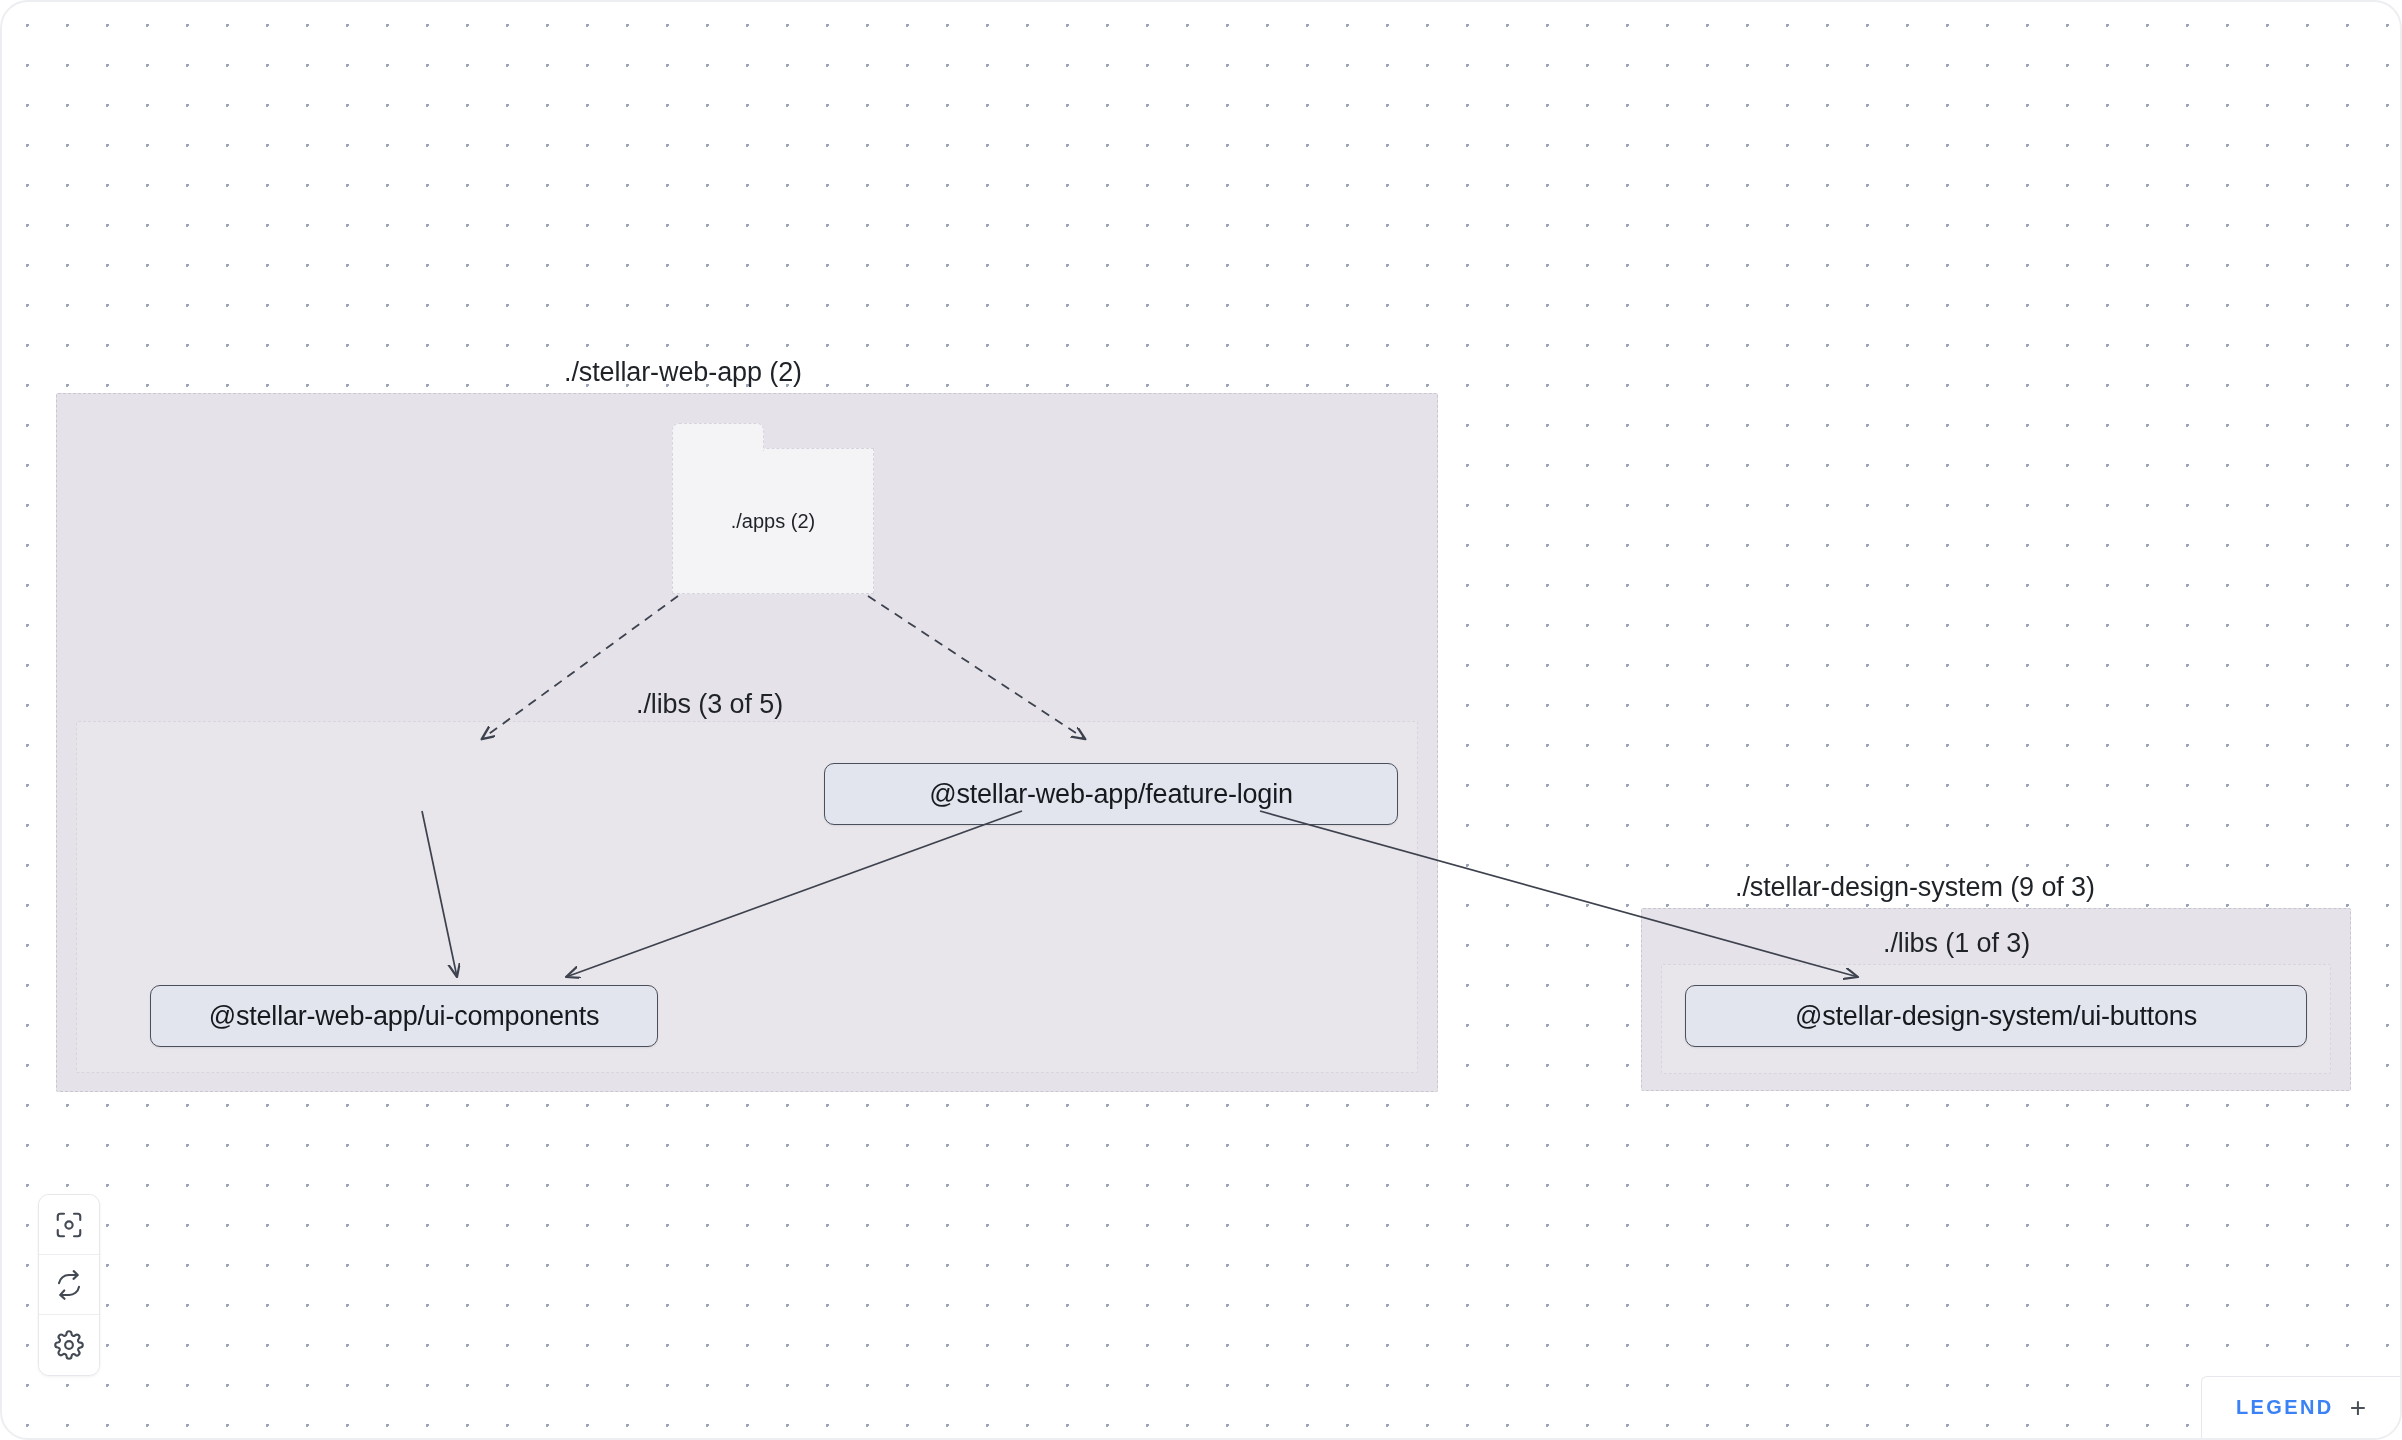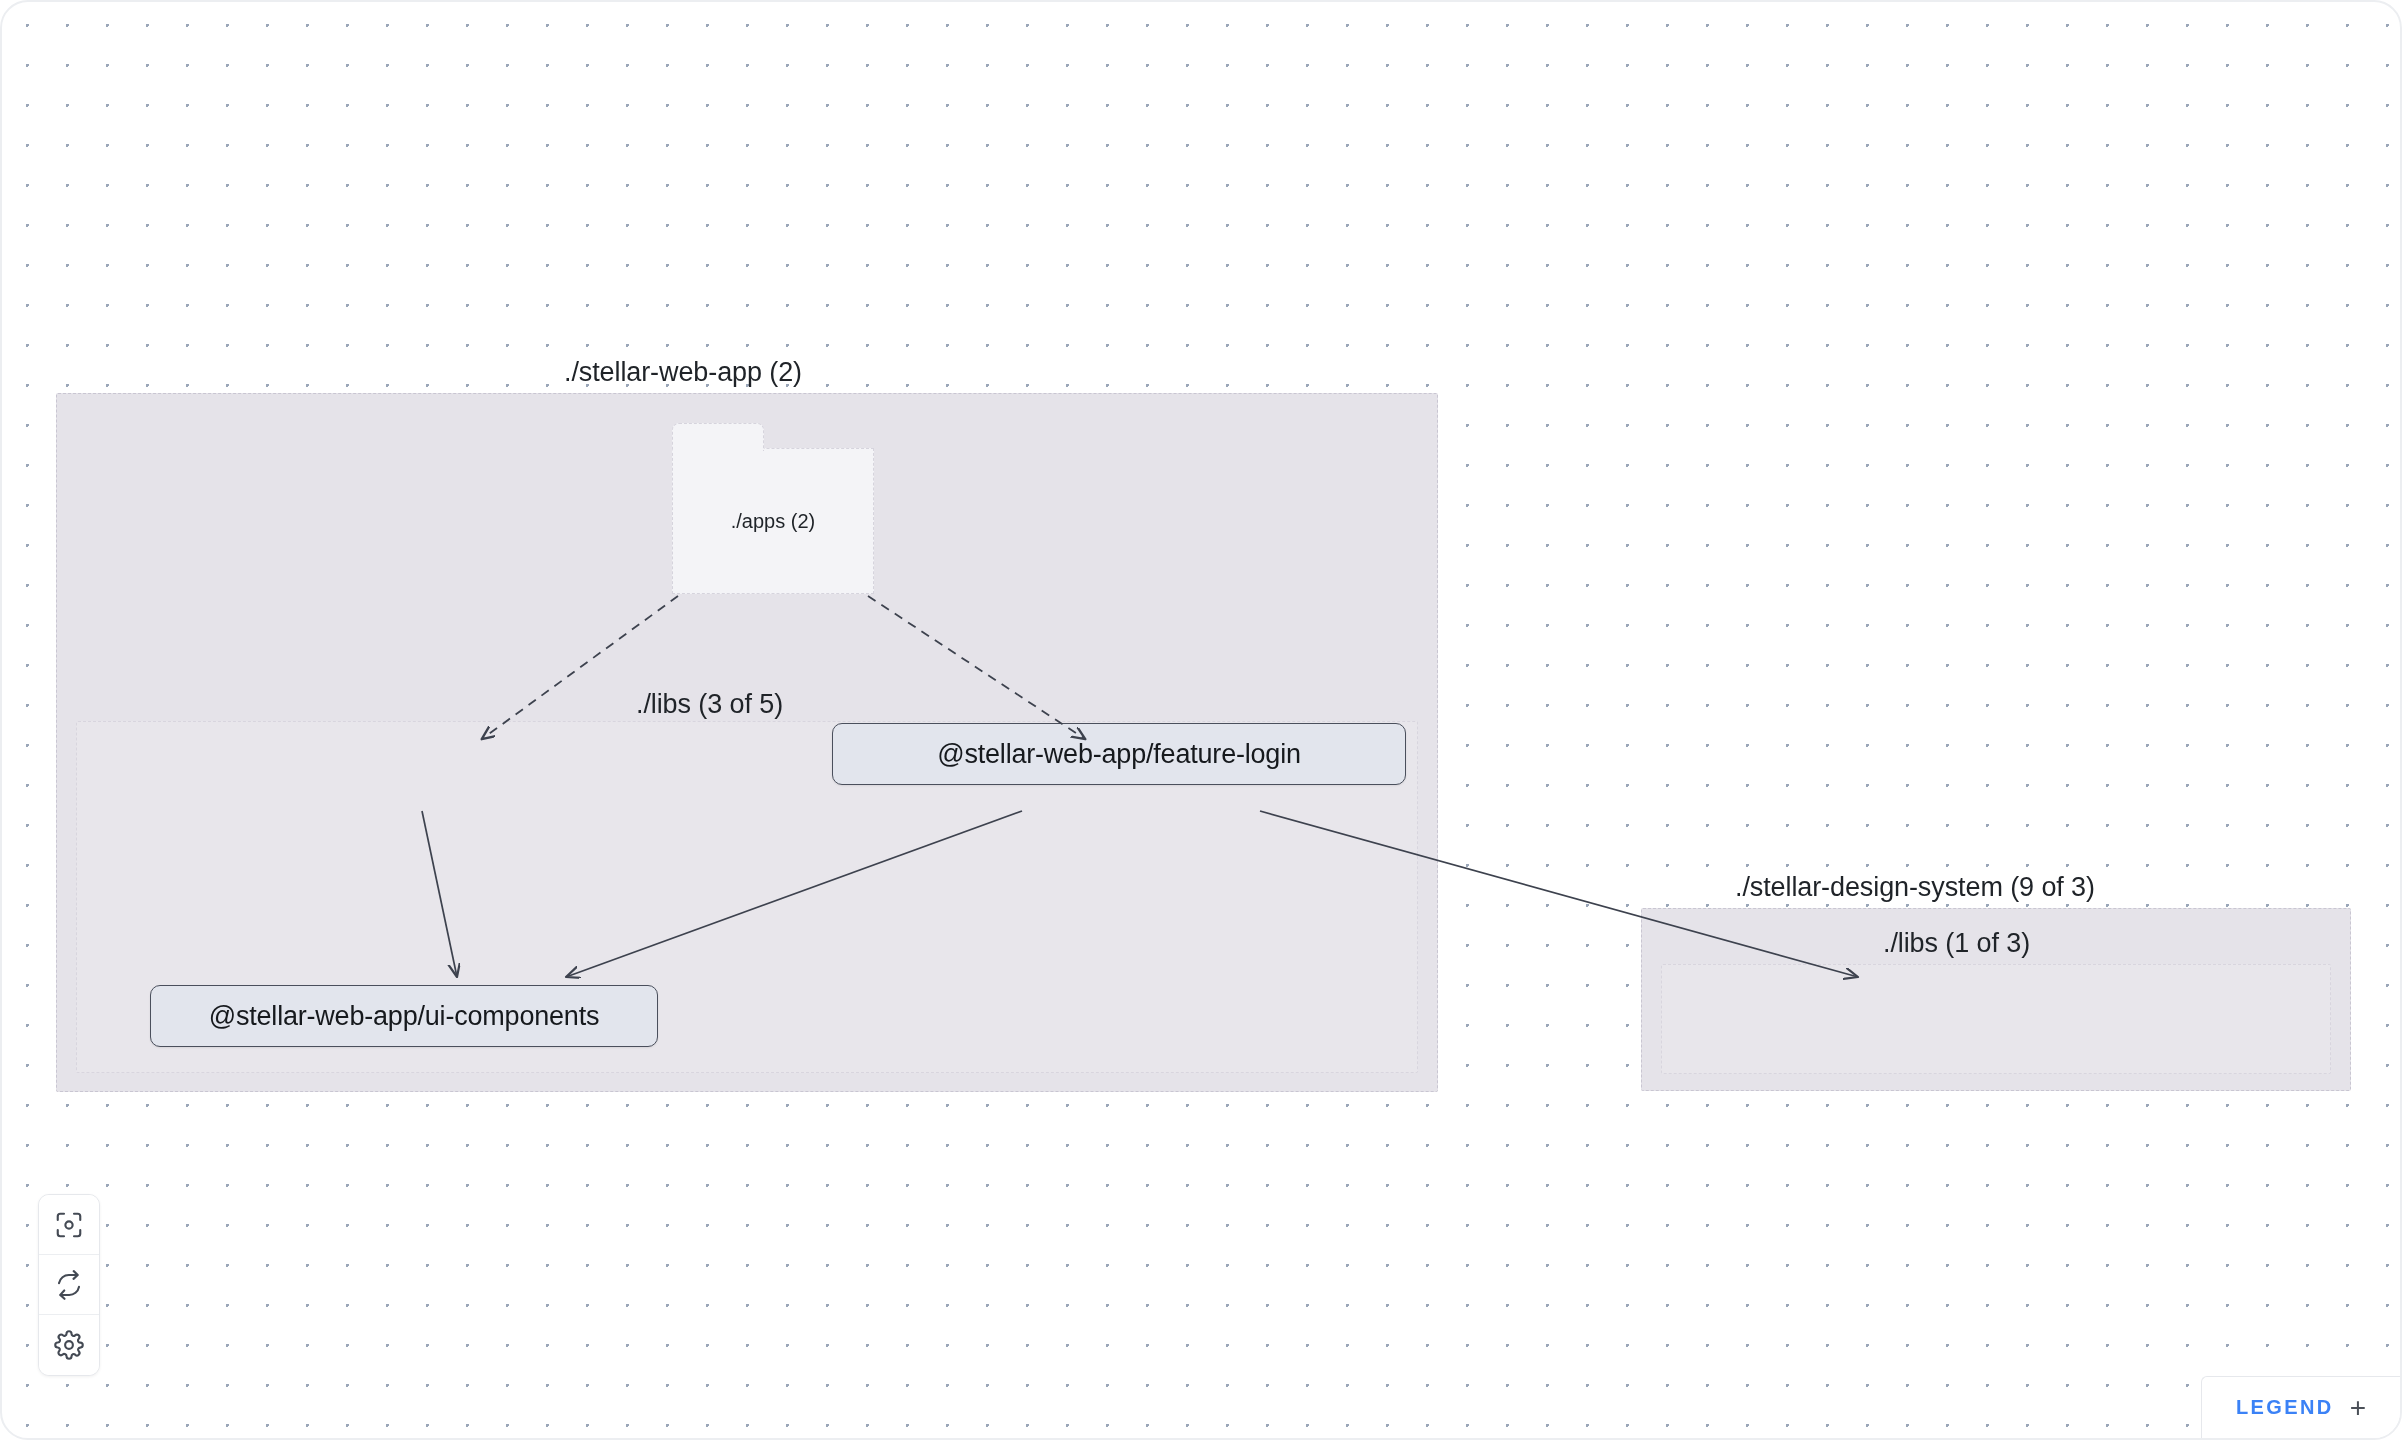--- a/index.html
+++ b/index.html
@@ -185,37 +185,40 @@
   <div class="inner-box" style="left:74px; top:719px; width:1342px; height:352px;">
   </div>
   <div class="box-label" style="left:634px; top:687px; z-index:6;">./libs (3 of 5)</div>
 
   <div class="folder-node" style="left:670px; top:446px; width:202px; height:146px; z-index:6;">
     <div class="folder-tab"></div>
     <span class="folder-label">./apps (2)</span>
   </div>
 
 
-  <div class="lib-node" style="left:822px; top:721px; width:574px; height:62px;margin-left:8px;">
+  <div class="lib-node" style="left:822px; top:761px; width:574px; height:62px;">
     <span class="lib-node-label">@stellar-web-app/feature-login</span>
   </div>
 
   <div class="lib-node" style="left:148px; top:983px; width:508px; height:62px;">
     <span class="lib-node-label">@stellar-web-app/ui-components</span>
   </div>
 
   <div class="box-label" style="left:1733px; top:870px;">./stellar-design-system (9 of 3)</div>
 
   <div class="project-box" style="left:1639px; top:906px; width:710px; height:183px;">
   </div>
 
   <div class="inner-box" style="left:1659px; top:962px; width:670px; height:110px;">
   </div>
   <div class="box-label" style="left:1881px; top:926px; z-index:6;">./libs (1 of 3)</div>
 
+  <div class="lib-node" style="left:1683px; top:983px; width:622px; height:62px;">
+    <span class="lib-node-label">@stellar-design-system/ui-buttons</span>
+  </div>
 
   <svg id="edges" viewBox="0 0 2402 1440">
     <defs>
       <marker id="arrow" markerWidth="9" markerHeight="9" refX="7.2" refY="3.2" orient="auto" markerUnits="strokeWidth">
         <path d="M0,0 L7.4,3.2 L0,6.4" fill="none" stroke="#3d424e" stroke-width="1.3" stroke-linecap="round" stroke-linejoin="round"></path>
       </marker>
       <marker id="arrow-solid" markerWidth="10" markerHeight="10" refX="8" refY="3.4" orient="auto" markerUnits="strokeWidth">
         <path d="M0,0 L8,3.4 L0,6.8" fill="none" stroke="#3d424e" stroke-width="1.3" stroke-linecap="round" stroke-linejoin="round"></path>
       </marker>
     </defs>

